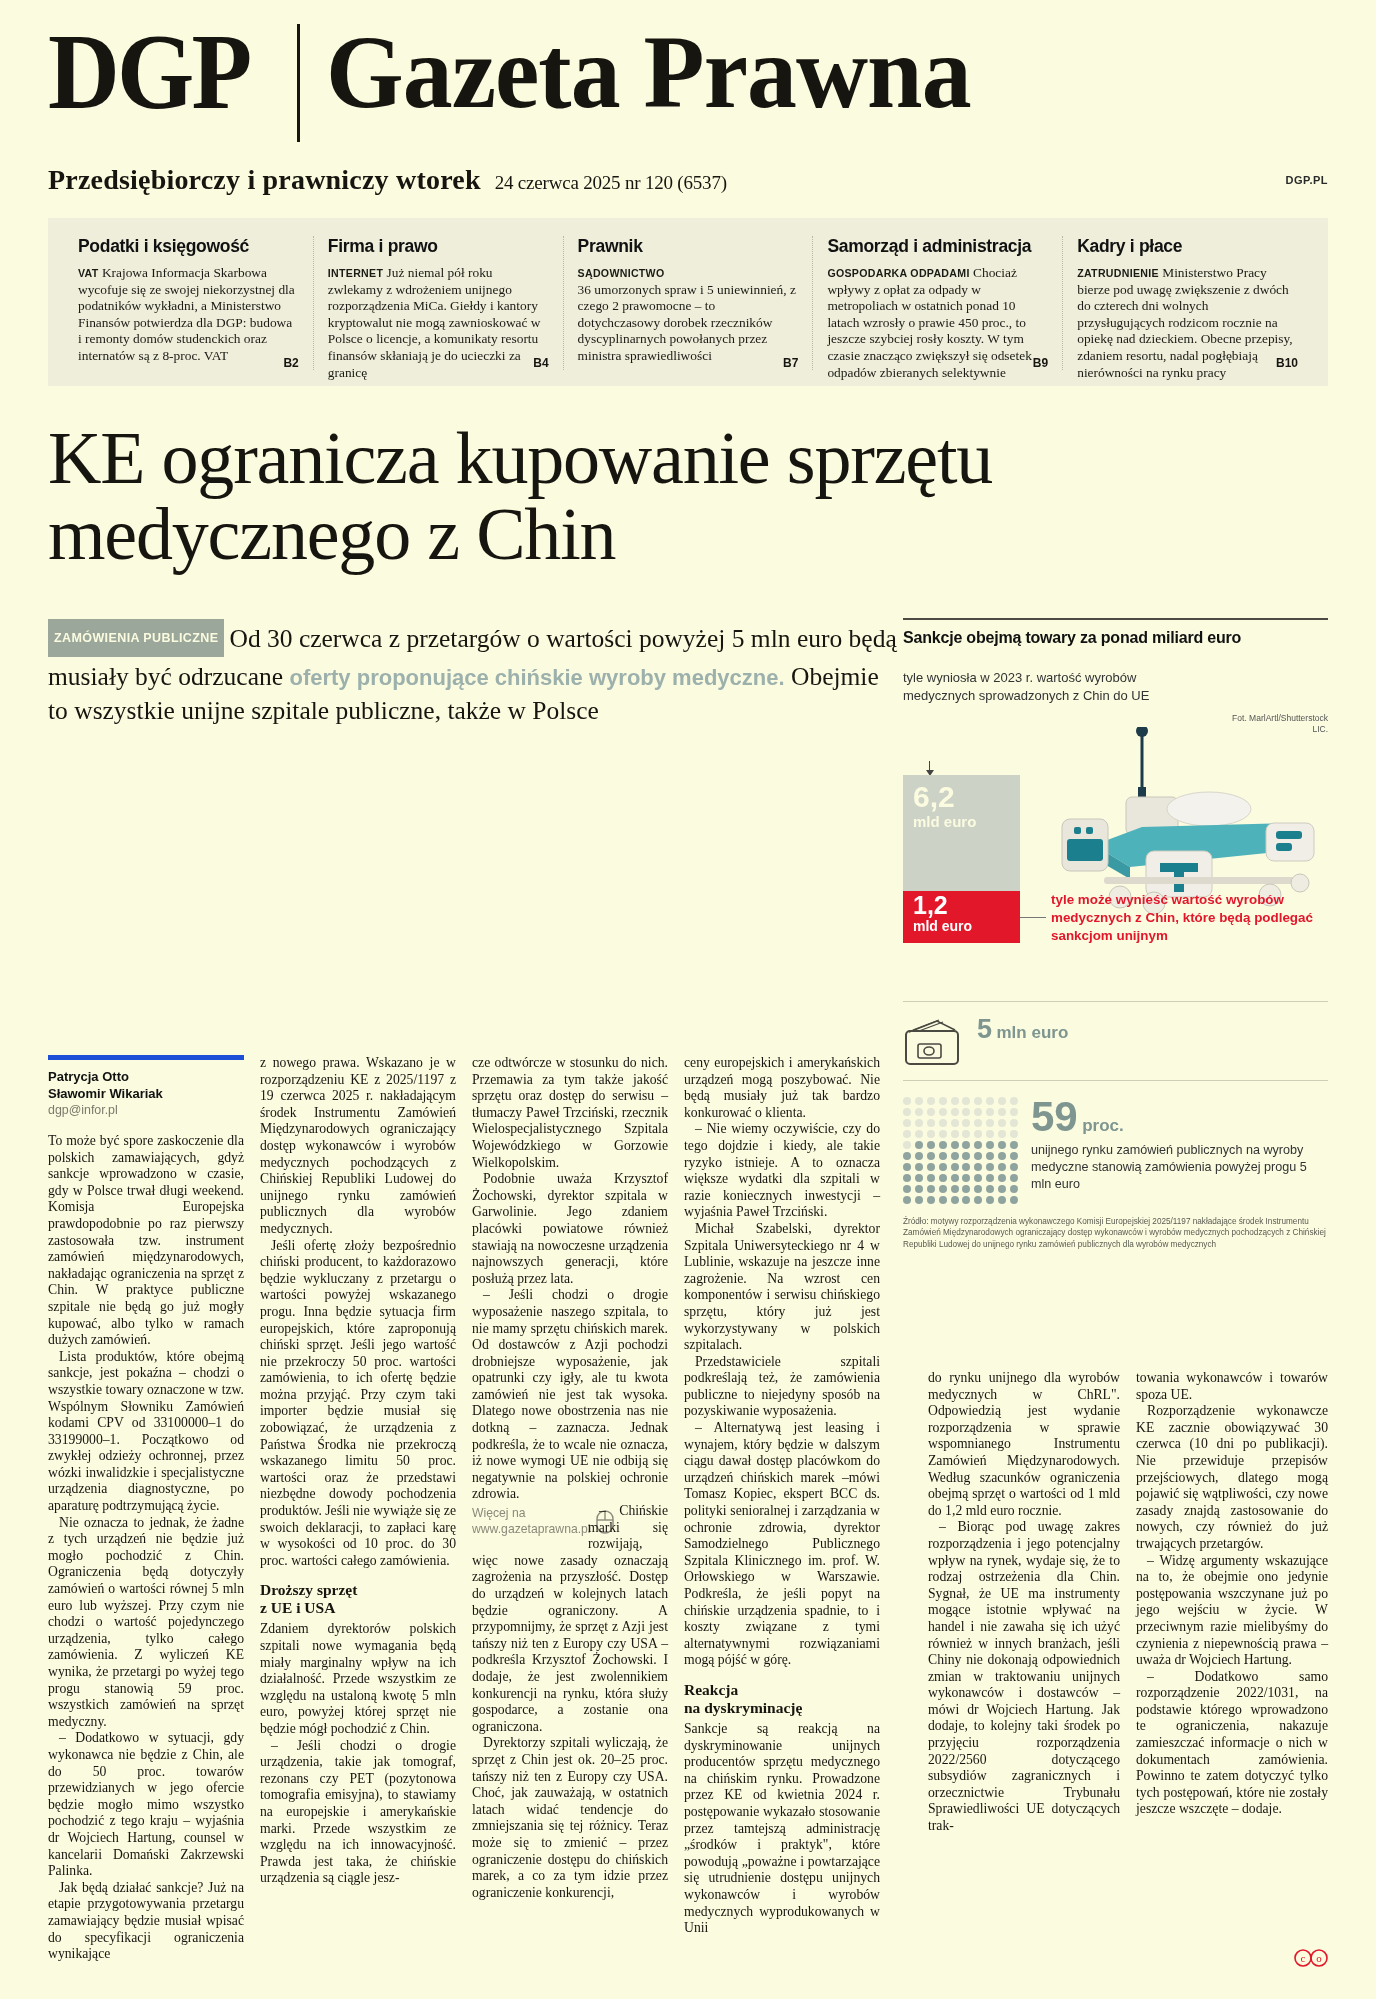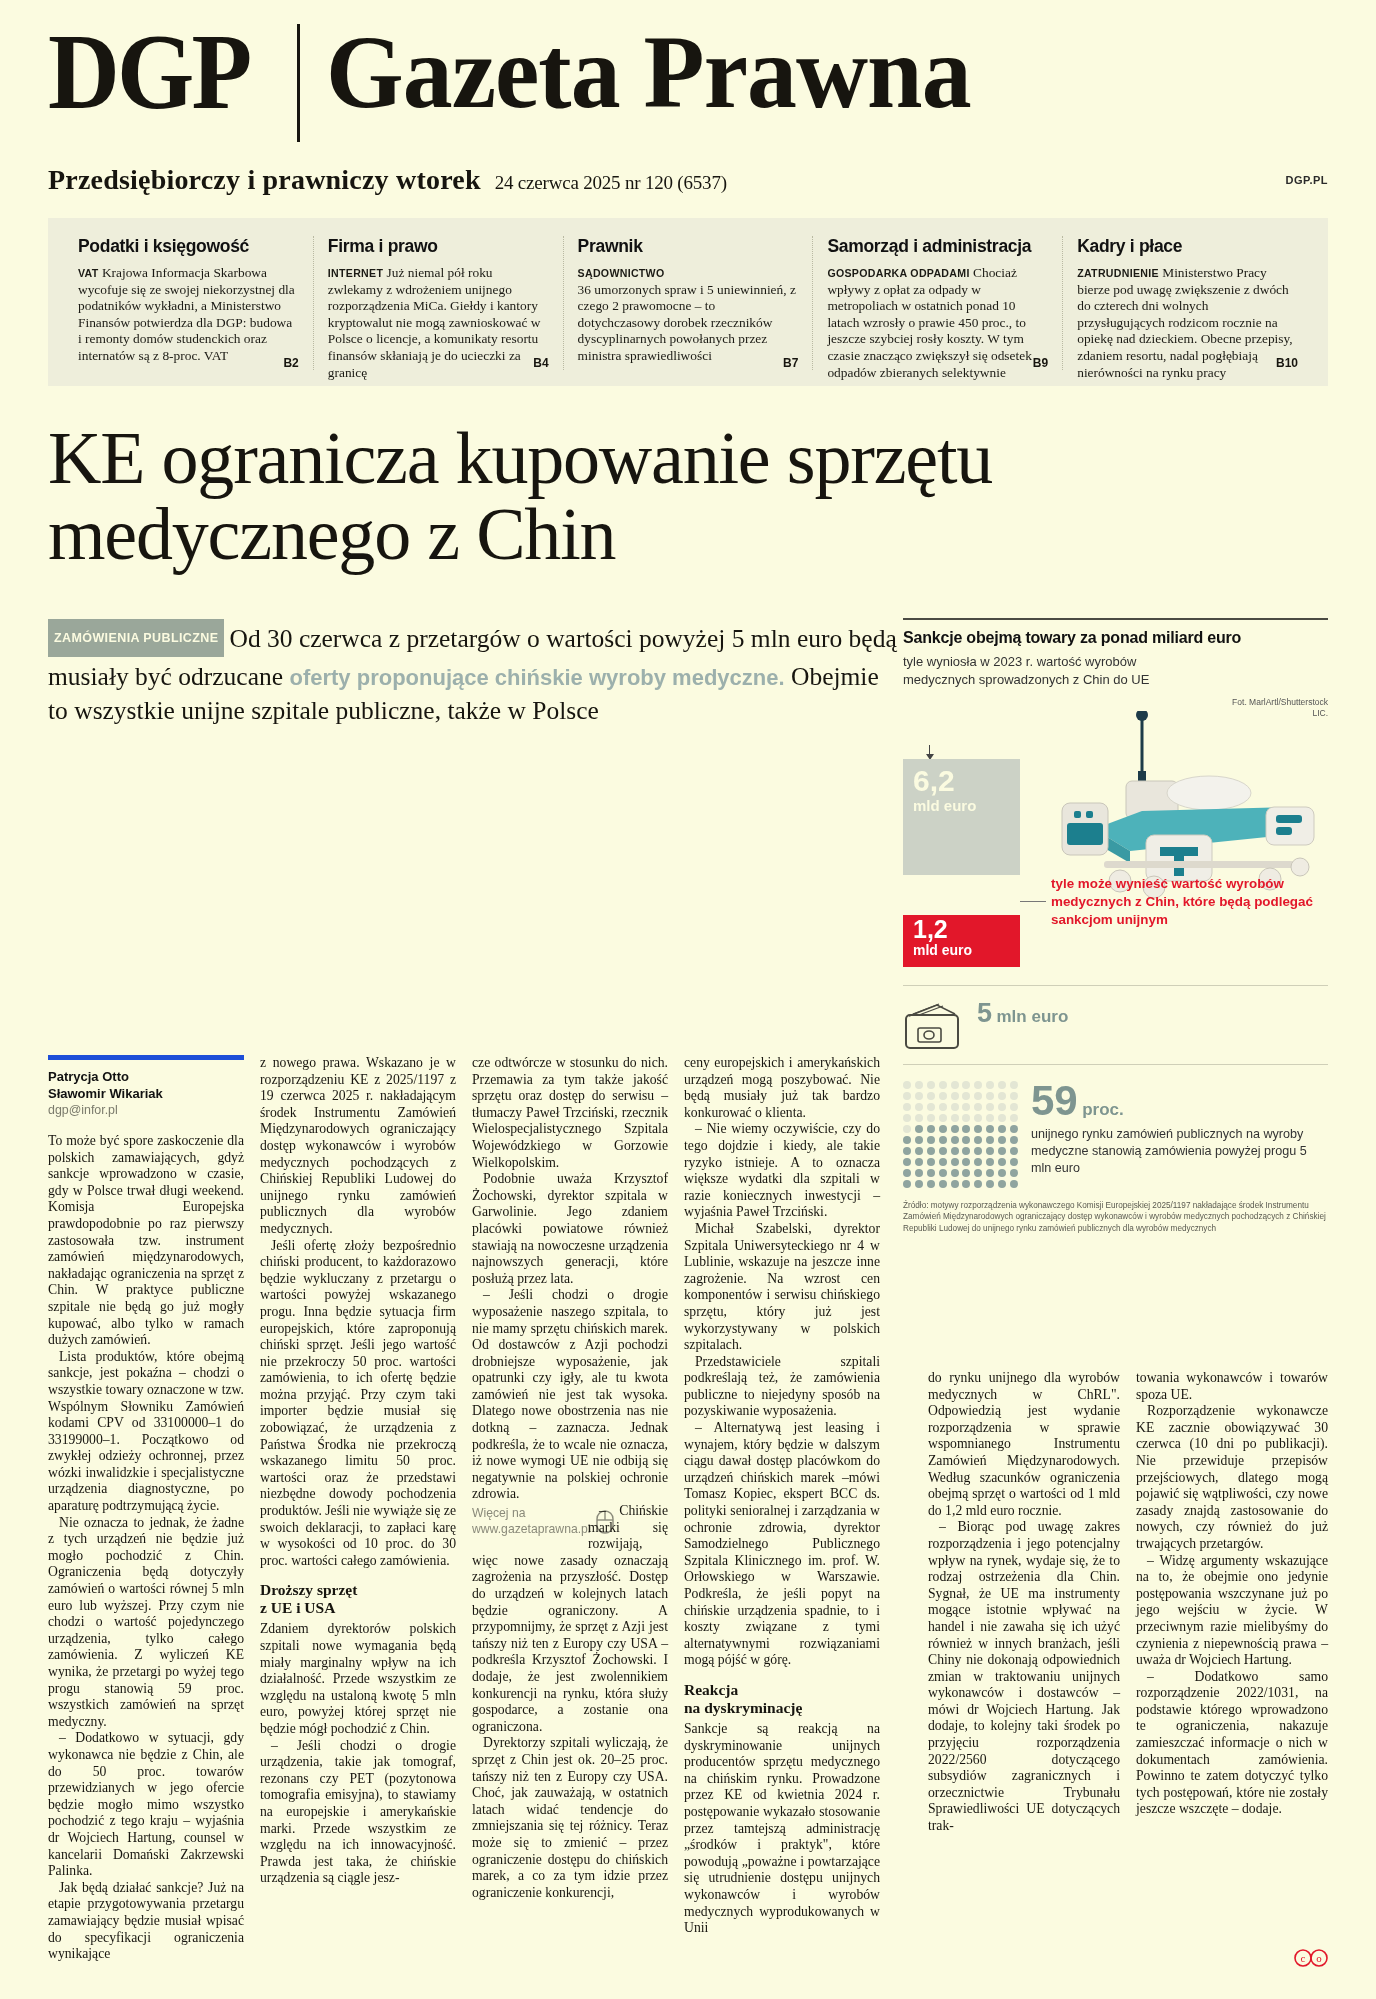--- a/index.html
+++ b/index.html
@@ -94,40 +94,40 @@
     width:425px;margin-left:auto;margin-top:-4px;position:relative;
   }
   .info-rule{height:2px;background:#4b4b43;width:100%;}
   .info h4{
     margin:9px 0 0 0;font-family:"Liberation Sans", sans-serif;font-weight:bold;
     font-size:16px;letter-spacing:-0.2px;color:#111;
   }
   .info-body{position:relative;height:320px;}
   .info-cap{
     font-family:"Liberation Sans", sans-serif;font-size:13px;line-height:18px;
-    color:#333;margin-top:6px;width:250px;
+    color:#333;margin-top:22px;width:250px;
   }
   .photo-credit{
     position:absolute;right:0;top:44px;font-family:"Liberation Sans", sans-serif;
     font-size:8.5px;color:#555;text-align:right;line-height:11px;
   }
   .bed-wrap{position:absolute;right:-6px;top:58px;width:300px;height:190px;}
   .grey-box{
     position:absolute;left:0;top:106px;width:117px;height:116px;background:#ccd2c6;
   }
   .grey-box .num{
     font-family:"Liberation Sans", sans-serif;font-weight:bold;font-size:30px;
     color:#fbfbe0;padding:6px 0 0 10px;line-height:32px;
   }
   .grey-box .unit{
     font-family:"Liberation Sans", sans-serif;font-weight:bold;font-size:15px;
     color:#fbfbe0;padding-left:10px;line-height:17px;
   }
   .red-box{
-    position:absolute;left:0;top:222px;width:117px;height:52px;background:#e2172a;margin-top:40px;
+    position:absolute;left:0;top:222px;width:117px;height:52px;background:#e2172a;
   }
   .red-box .num{
     font-family:"Liberation Sans", sans-serif;font-weight:bold;font-size:25px;
     color:#fff;padding:2px 0 0 10px;line-height:25px;
   }
   .red-box .unit{
     font-family:"Liberation Sans", sans-serif;font-weight:bold;font-size:14px;
     color:#fff;padding-left:10px;line-height:16px;
   }
   .red-note{

